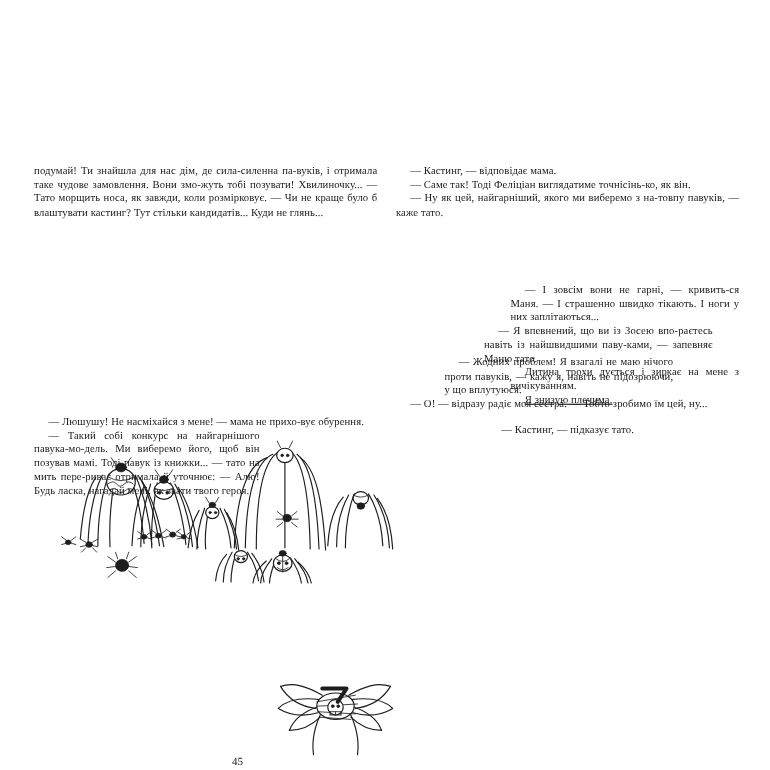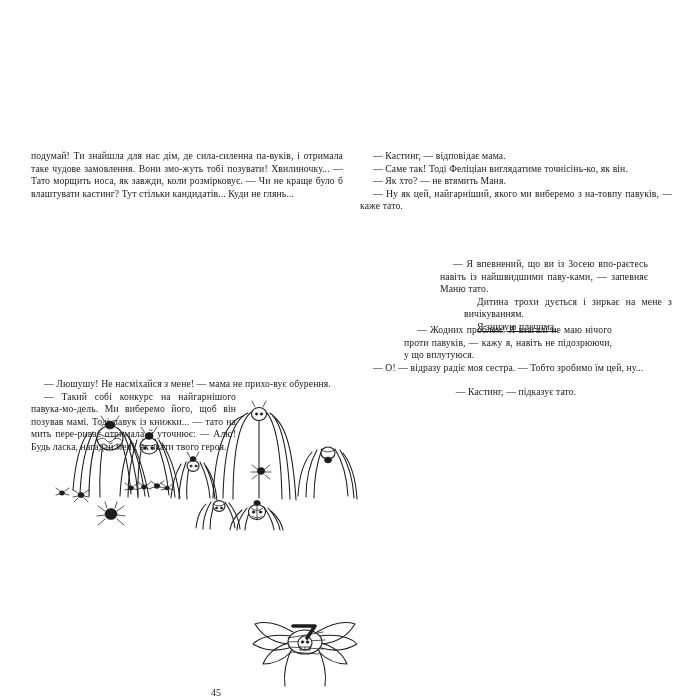--- a/index.html
+++ b/index.html
@@ -259,25 +259,25 @@
     </div>
 
     <div class="page-num pn-left">45</div>
   </div>
 
   <div class="page page-right">
 
     <div class="col">
       <p class="para ind">— Кастинг, — відповідає мама.</p>
       <p class="para ind">— Саме так! Тоді Феліціан виглядатиме точнісінь-ко, як він.</p>
-      <p class="para ind">— Як хто? — не втямить Маня.</p>
       <p class="para ind">— Ну як цей, найгарніший, якого ми виберемо з на-товпу павуків, — каже тато.</p>
     </div>
 
     <div class="col" style="position:absolute; top:108px; width:100%;">
+      <p class="para ind" style="margin-left:104px; width:208px;">— І зовсім вони не гарні, — кривить-ся Маня. — І страшенно швидко тікають. І ноги у них заплітаються...</p>
       <p class="para ind" style="margin-left:80px; width:208px;">— Я впевнений, що ви із Зосею впо-раєтесь навіть із найшвидшими паву-ками, — запевняє Маню тато.</p>
       <p class="para ind" style="margin-left:104px; width:208px;">Дитина трохи дується і зиркає на мене з вичікуванням.</p>
       <p class="para ind" style="margin-left:104px; width:208px;text-decoration:underline;">Я знизую плечима.</p>
     </div>
 
     <div class="col" style="position:absolute; top:174px; width:100%;">
       <p class="para ind" style="margin-left:44px; width:208px;">— Жодних проблем! Я взагалі не маю нічого проти павуків, — кажу я, навіть не підозрюючи, у що вплутуюся.</p>
     </div>
 
     <div class="col" style="position:absolute; top:212px; width:100%;font-family:Liberation Serif, serif;">

